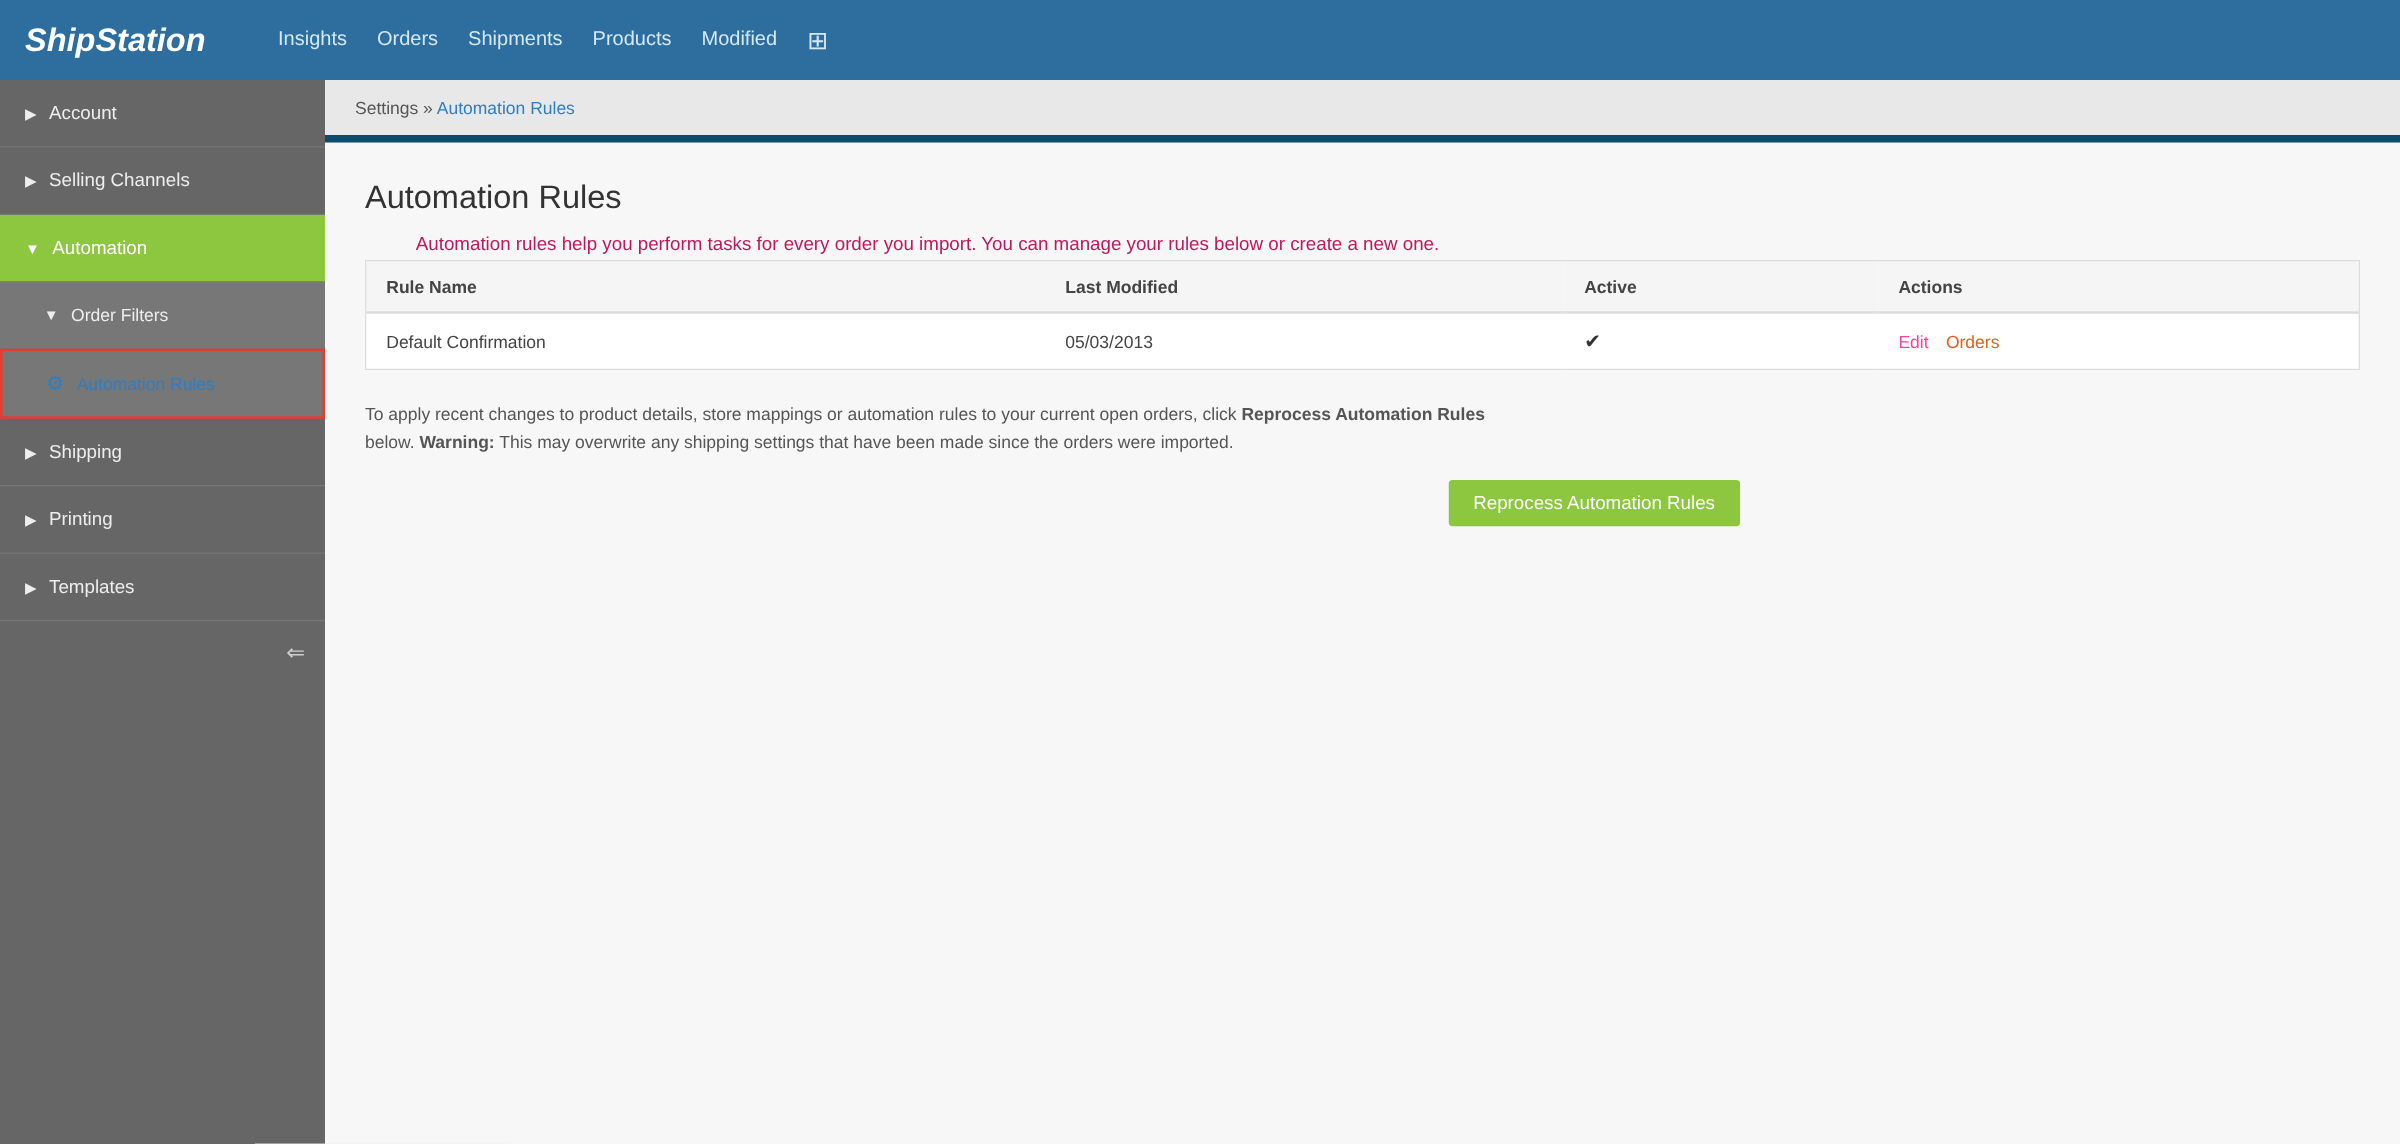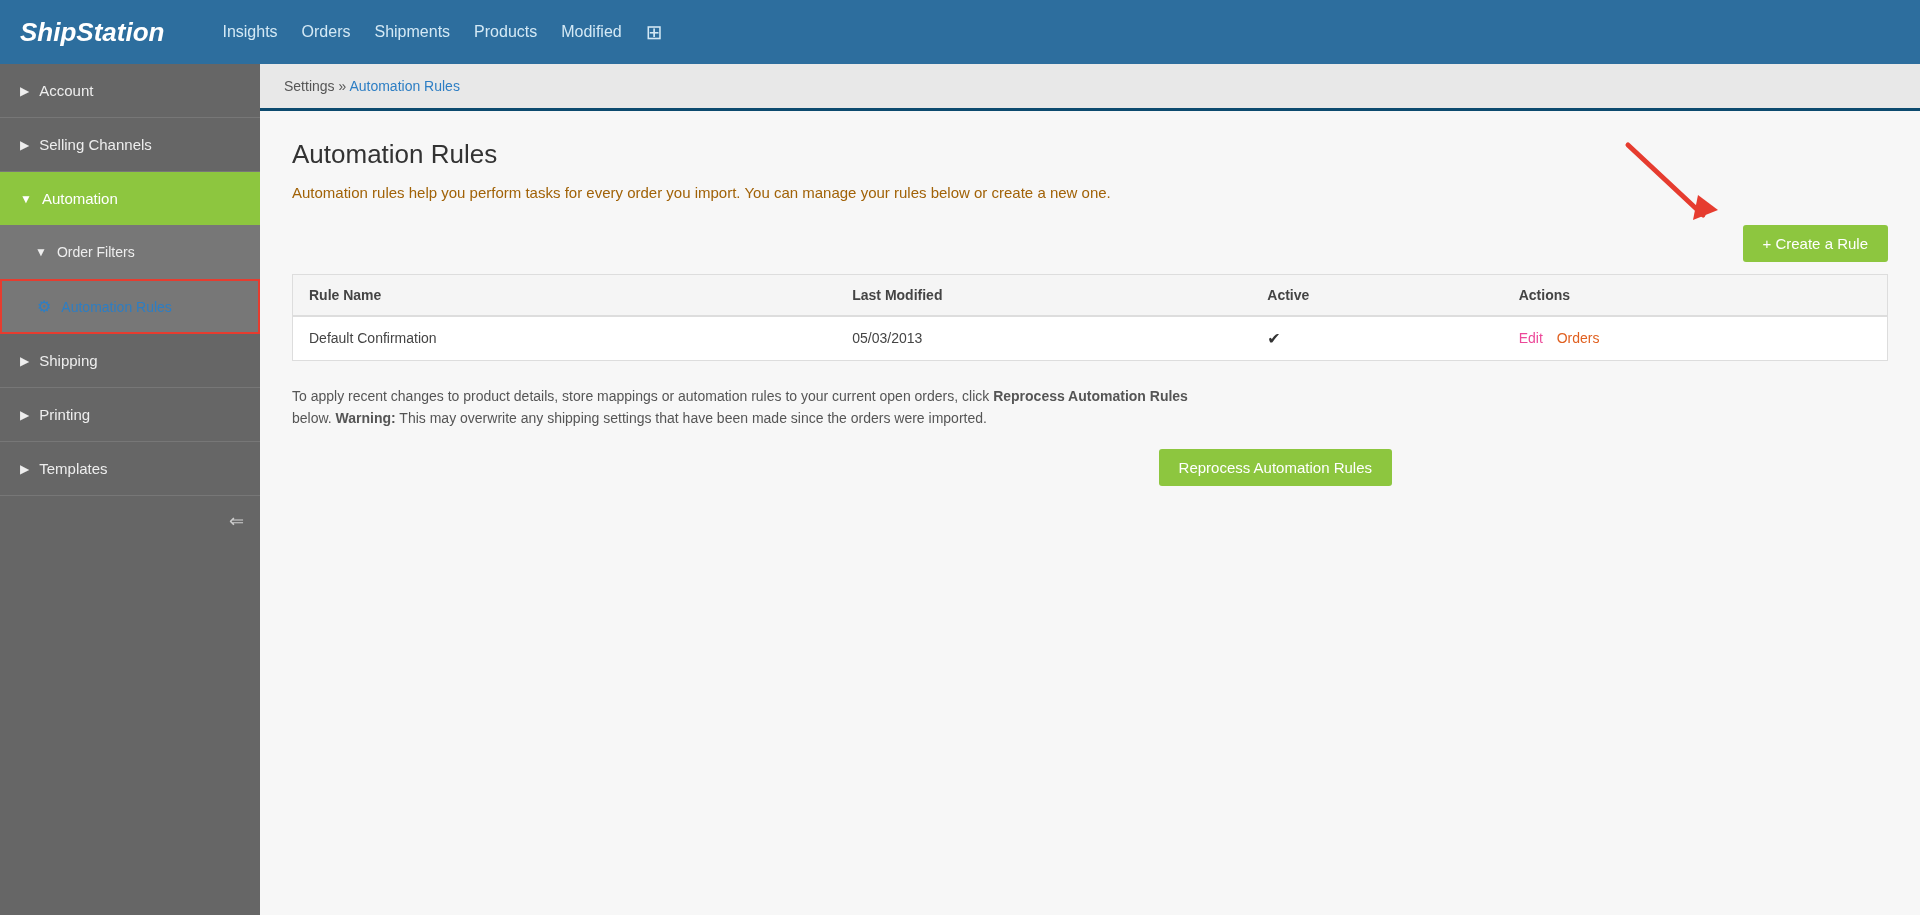--- a/index.html
+++ b/index.html
@@ -94,21 +94,21 @@
       flex: 1;
       background: #f7f7f7;
     }
 
     
     .breadcrumb {
       background: #e8e8e8;
       padding: 14px 24px;
       font-size: 14px;
       color: #555;
-      border-bottom: 3px solid #0c4a6e;
+      border-bottom: 6px solid #0c4a6e;
     }
     .breadcrumb a {
       color: #555;
       text-decoration: none;
     }
     .breadcrumb .breadcrumb-link {
       color: #2d7ec4;
       text-decoration: none;
     }
 
@@ -116,25 +116,25 @@
     .content-area {
       padding: 28px 32px;
     }
     .page-title {
       font-size: 26px;
       font-weight: normal;
       color: #333;
       margin-bottom: 12px;
     }
     .page-description {
-      color: #a16207;
+      color: #be185d;
       font-size: 15px;
       line-height: 1.5;
       max-width: 900px;
-      margin-bottom: 20px;
+      text-align: center;
     }
 
     
     .create-btn-row {
       display: flex;
       justify-content: flex-end;
       margin-bottom: 12px;
       position: relative;
     }
     .create-btn {
@@ -285,28 +285,20 @@
       <a>Settings</a>
       <span> » </span>
       <a class="breadcrumb-link">Automation Rules</a>
     </div>
 
     <div class="content-area">
 
       <h1 class="page-title">Automation Rules</h1>
       <p class="page-description">Automation rules help you perform tasks for every order you import. You can manage your rules below or create a new one.</p>
 
-      <div class="create-btn-row">
-
-        <svg class="arrow-annotation" viewBox="0 0 120 100" xmlns="http://www.w3.org/2000/svg">
-          <line x1="20" y1="10" x2="95" y2="80" stroke="#e63c2f" stroke-width="5" stroke-linecap="round"></line>
-          <polygon points="85,85 110,75 90,60" fill="#e63c2f"></polygon>
-        </svg>
-        <button class="create-btn">+ Create a Rule</button>
-      </div>
 
       <table class="rules-table">
         <thead>
           <tr>
             <th>Rule Name</th>
             <th>Last Modified</th>
             <th>Active</th>
             <th>Actions</th>
           </tr>
         </thead>

